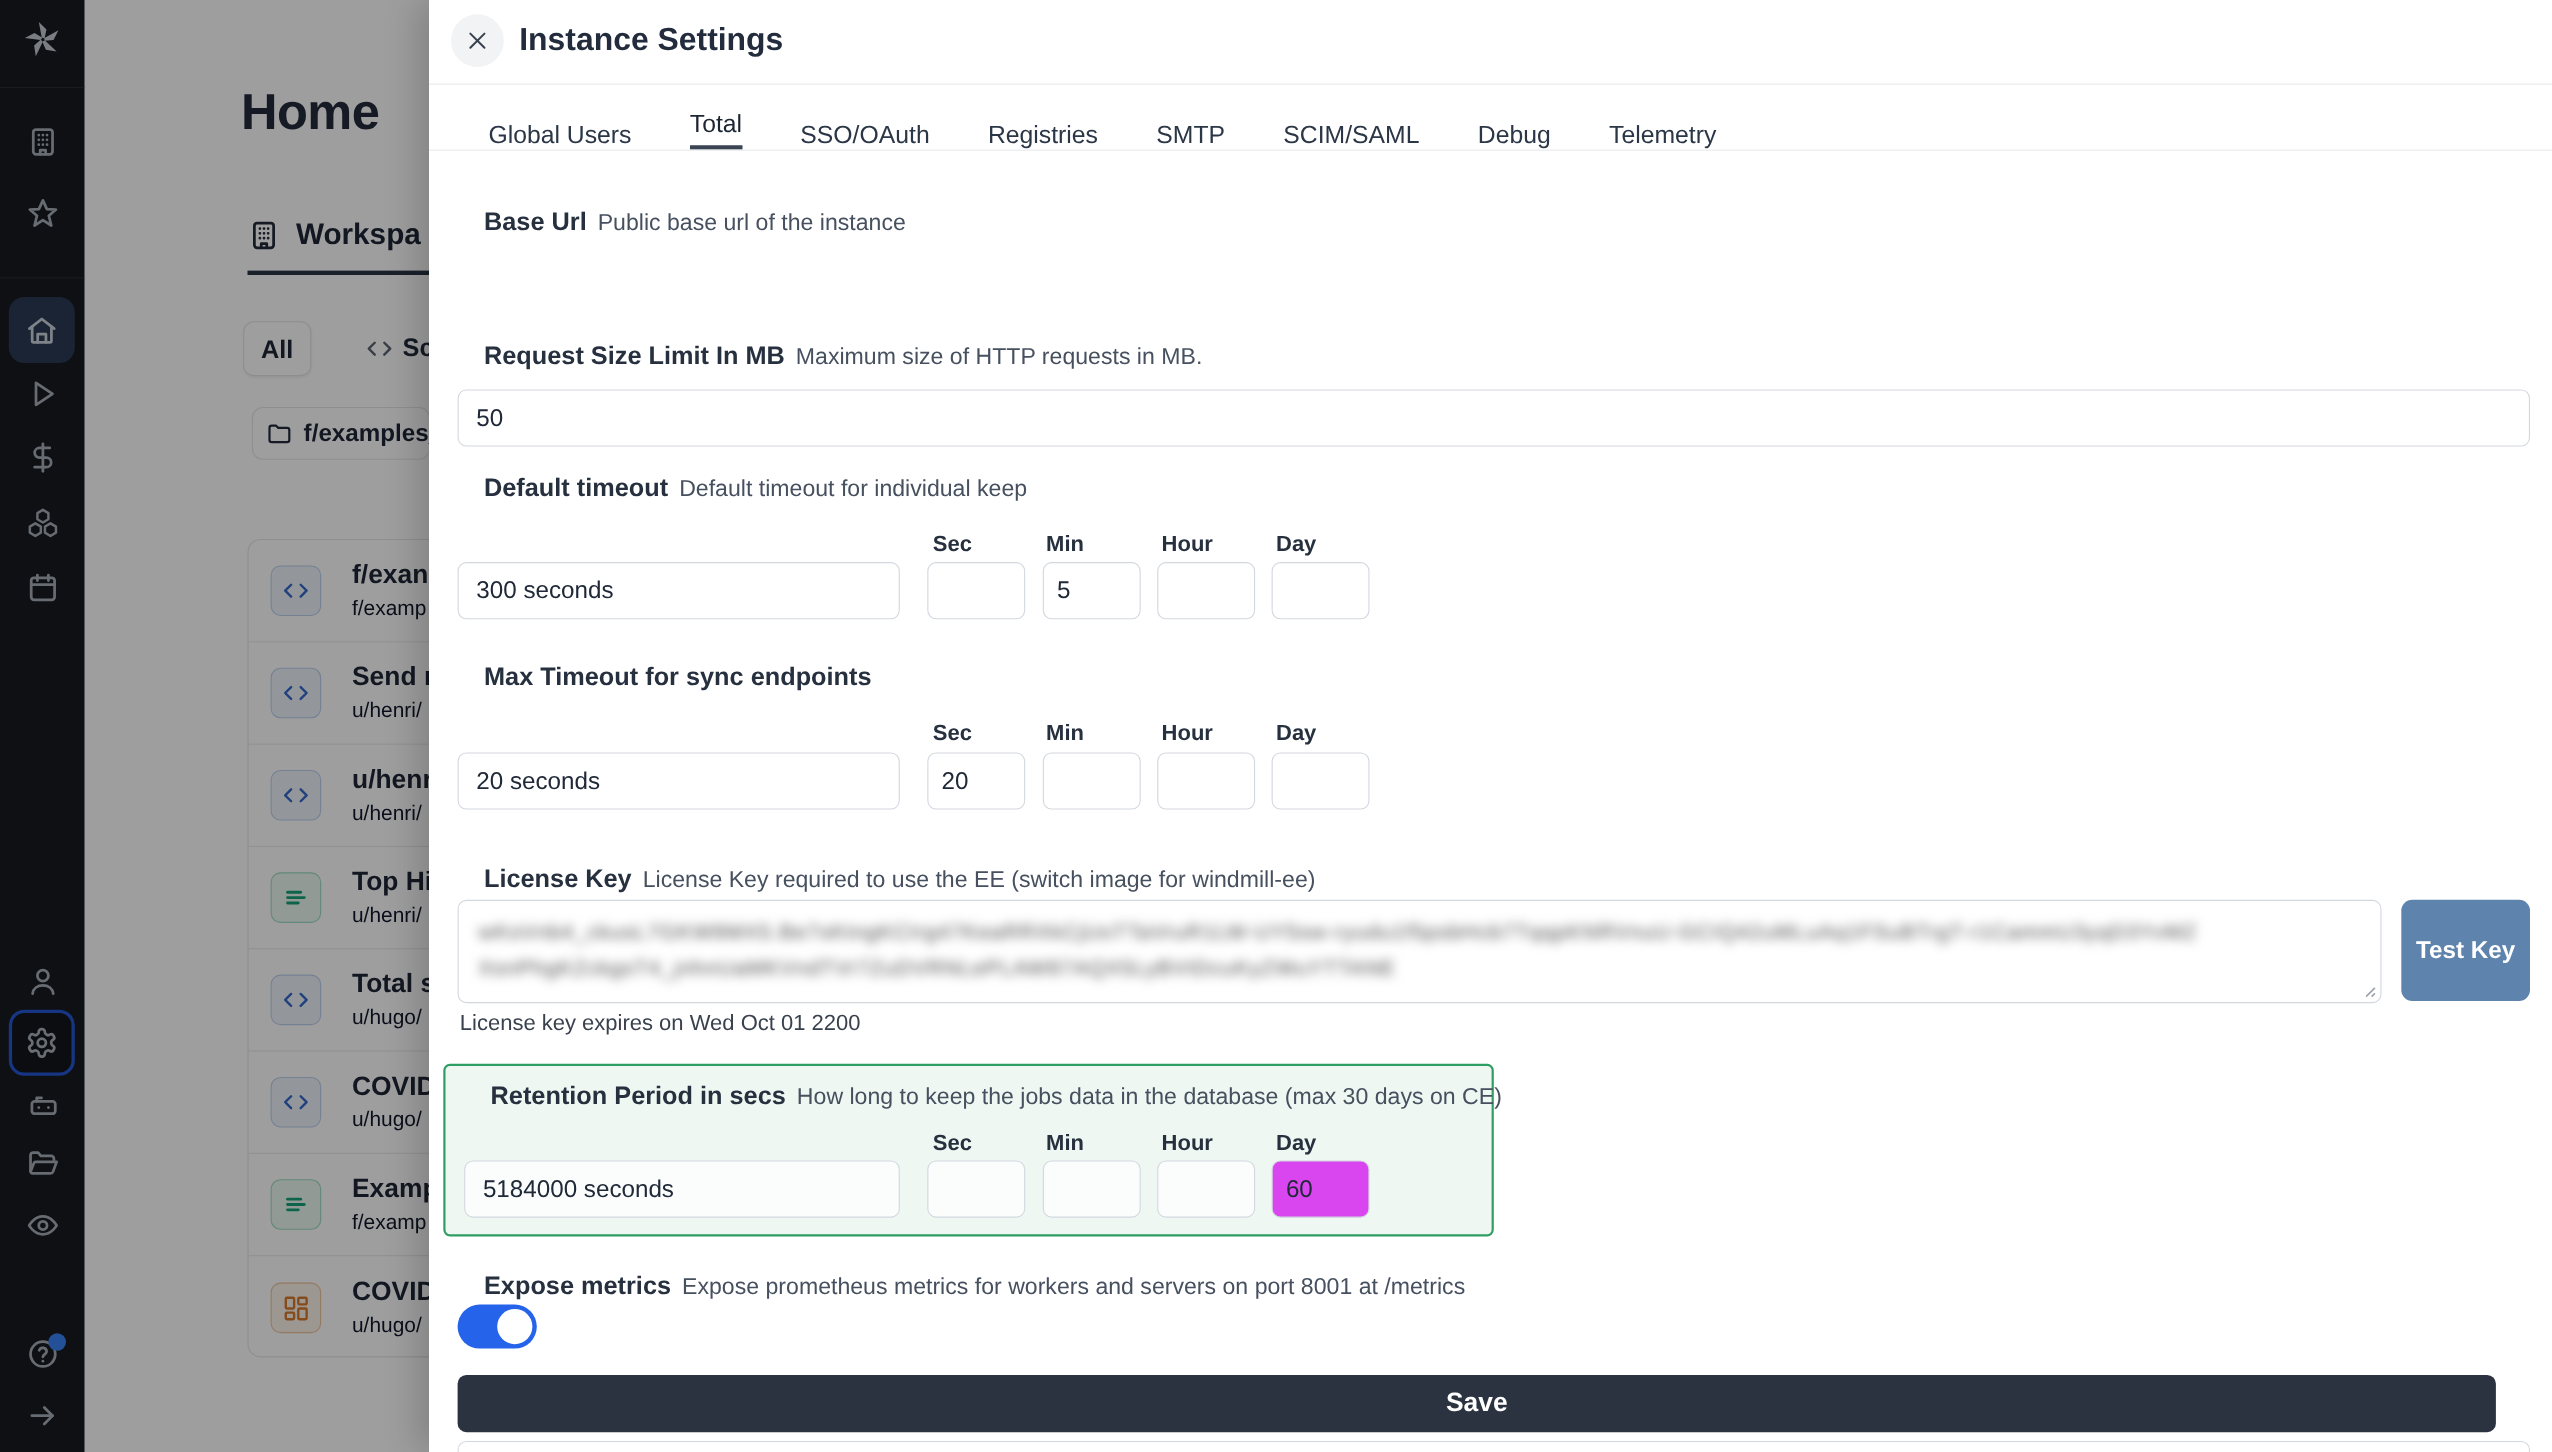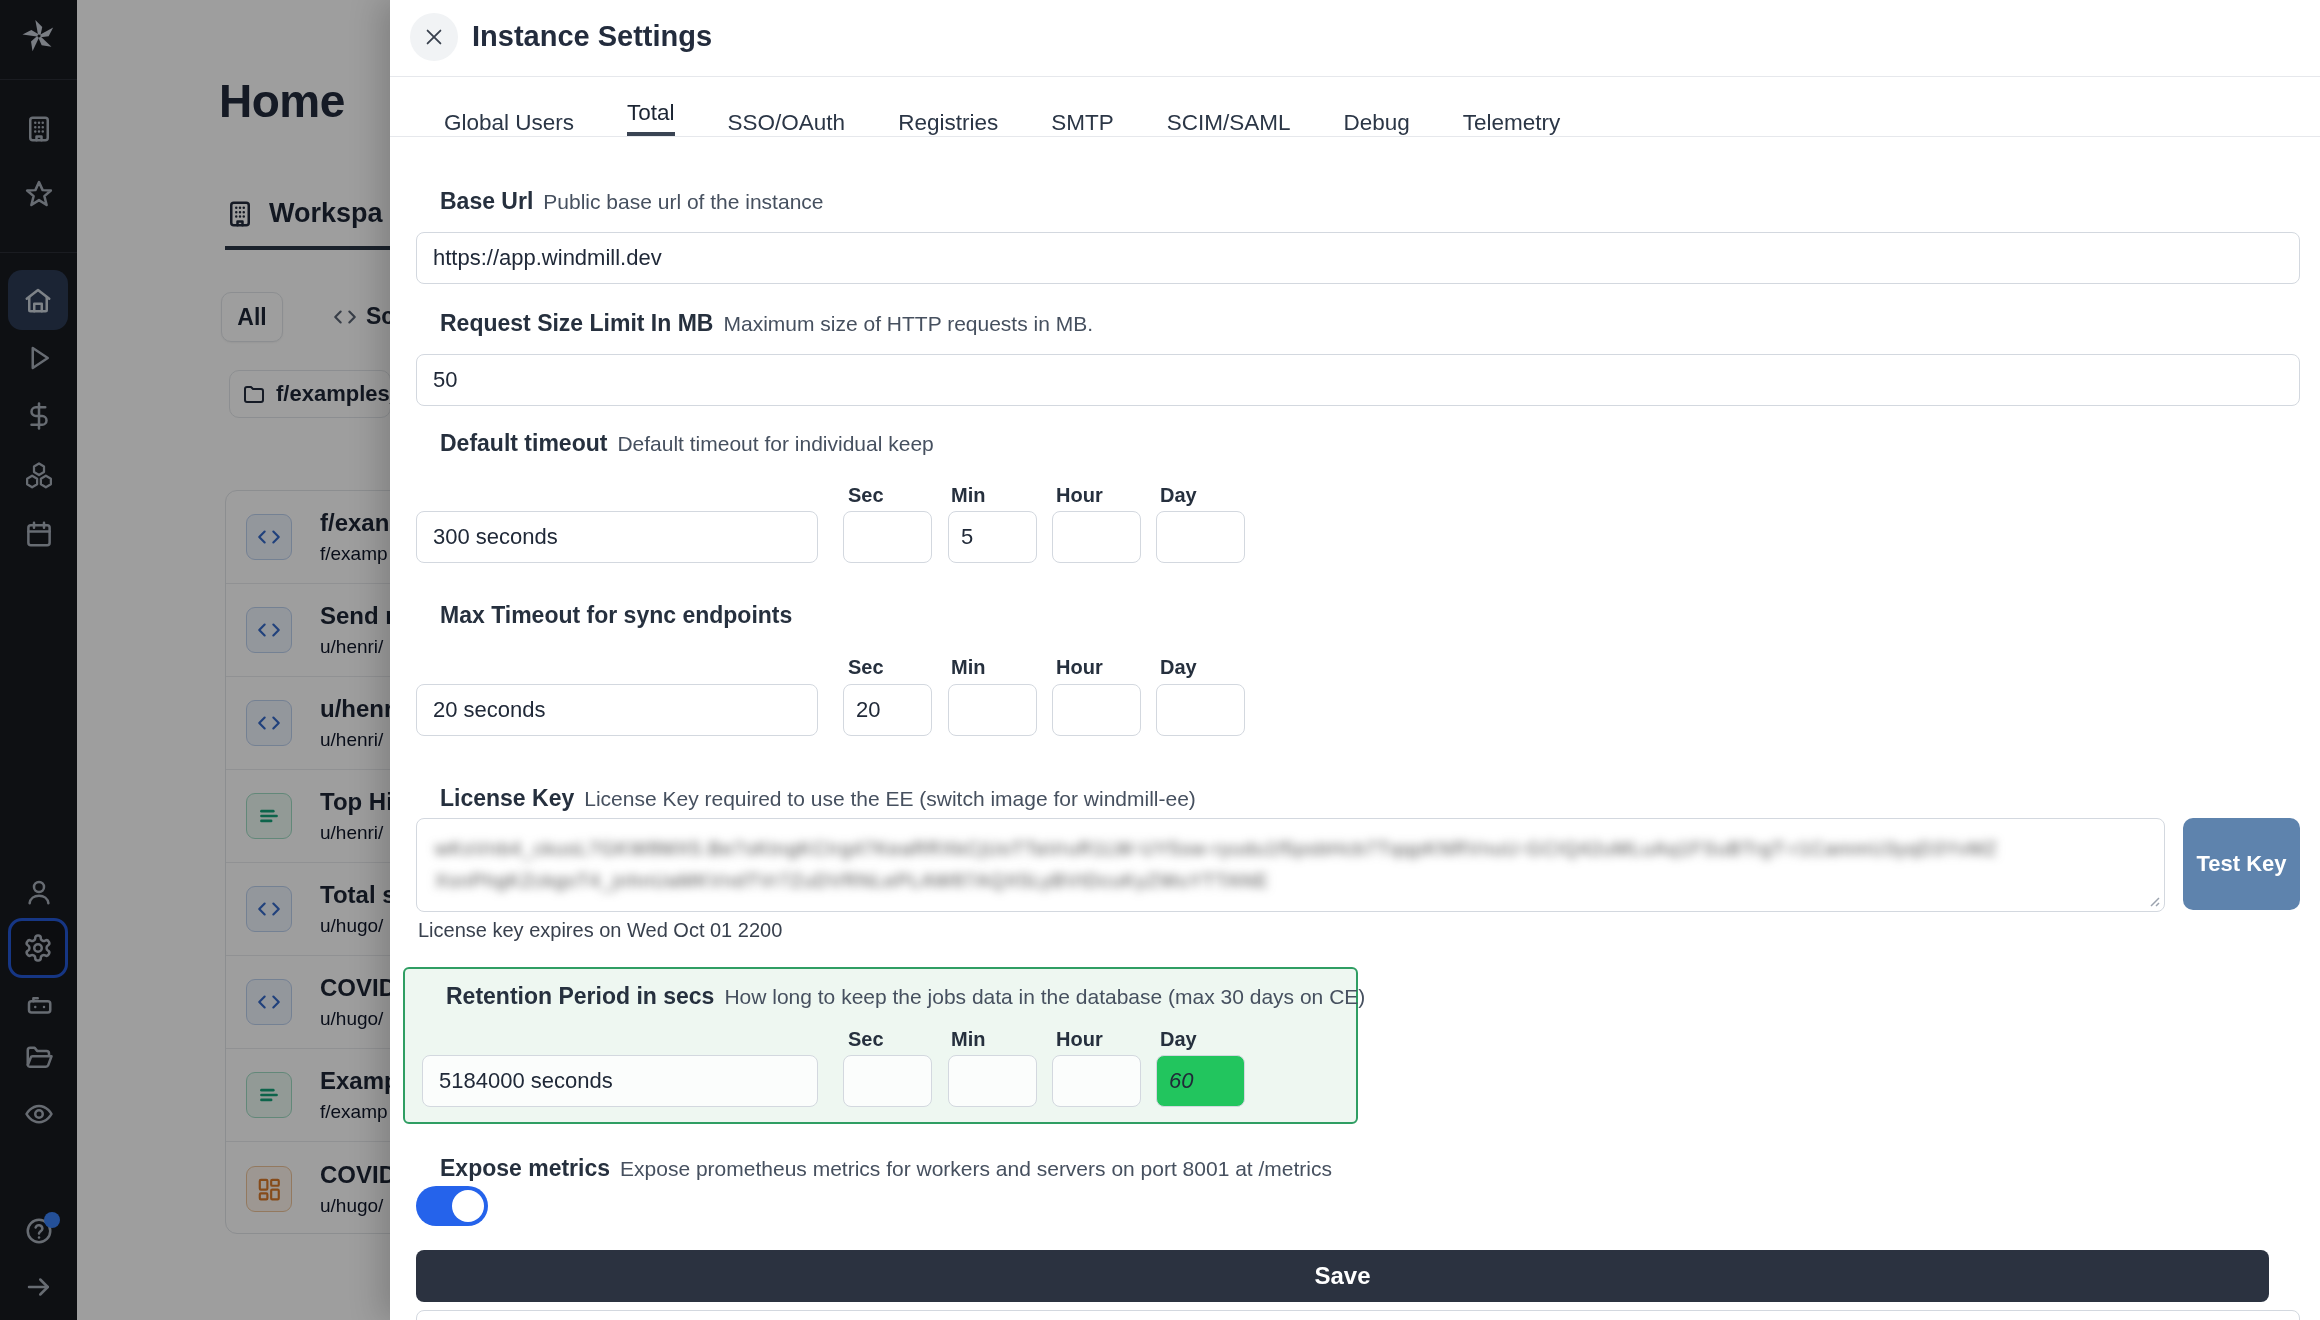--- a/index.html
+++ b/index.html
@@ -336,21 +336,20 @@
       <div class="m-tab">SMTP</div>
       <div class="m-tab">SCIM/SAML</div>
       <div class="m-tab">Debug</div>
       <div class="m-tab">Telemetry</div>
     </div>
     <div class="m-tabs-divider"></div>
 
     <div class="f-label" style="left:26px; top:188px">
       <span>Base Url</span><span class="hint">Public base url of the instance</span>
     </div>
-    <input class="t-input" style="left: 26px; top: 232px; width: 1884px;" value="https://app.windmill.dev">
 
     <div class="f-label" style="left:26px; top:310px">
       <span>Request Size Limit In MB</span><span class="hint">Maximum size of HTTP requests in MB.</span>
     </div>
     <input class="t-input" style="left: 26px; top: 354px; width: 1884px;" value="50">
 
     <div class="f-label" style="left:26px; top:430px">
       <span>Default timeout</span><span class="hint">Default timeout for individual keep</span>
     </div>
     <div class="unit-label" style="left:458px; top:484px">Sec</div>
@@ -394,21 +393,21 @@
       <span>Retention Period in secs</span><span class="hint">How long to keep the jobs data in the database (max 30 days on CE)</span>
     </div>
     <div class="unit-label" style="left:458px; top:1028px">Sec</div>
     <div class="unit-label" style="left:561px; top:1028px">Min</div>
     <div class="unit-label" style="left:666px; top:1028px">Hour</div>
     <div class="unit-label" style="left:770px; top:1028px">Day</div>
     <input class="t-input" style="left: 32px; top: 1055px; width: 396px; background: rgb(251, 253, 252);" value="5184000 seconds">
     <input class="t-input" style="left: 453px; top: 1055px; width: 89px; padding: 0px 12px; background: rgb(251, 253, 252);" value="">
     <input class="t-input" style="left: 558px; top: 1055px; width: 89px; padding: 0px 12px; background: rgb(251, 253, 252);" value="">
     <input class="t-input" style="left: 662px; top: 1055px; width: 89px; padding: 0px 12px; background: rgb(251, 253, 252);" value="">
-    <input class="t-input" style="left: 766px; top: 1055px; width: 89px; padding: 0px 12px; background: #22c55e; font-style: italic;" value="60">
+    <input class="t-input" style="left: 766px; top: 1055px; width: 89px; padding: 0px 12px; background: #d946ef;" value="60">
 
     <div class="f-label" style="left:26px; top:1155px">
       <span>Expose metrics</span><span class="hint">Expose prometheus metrics for workers and servers on port 8001 at /metrics</span>
     </div>
     <div class="toggle">
         <div class="knob"></div>
       </div>
 
     <div class="save-btn">Save</div>
 

